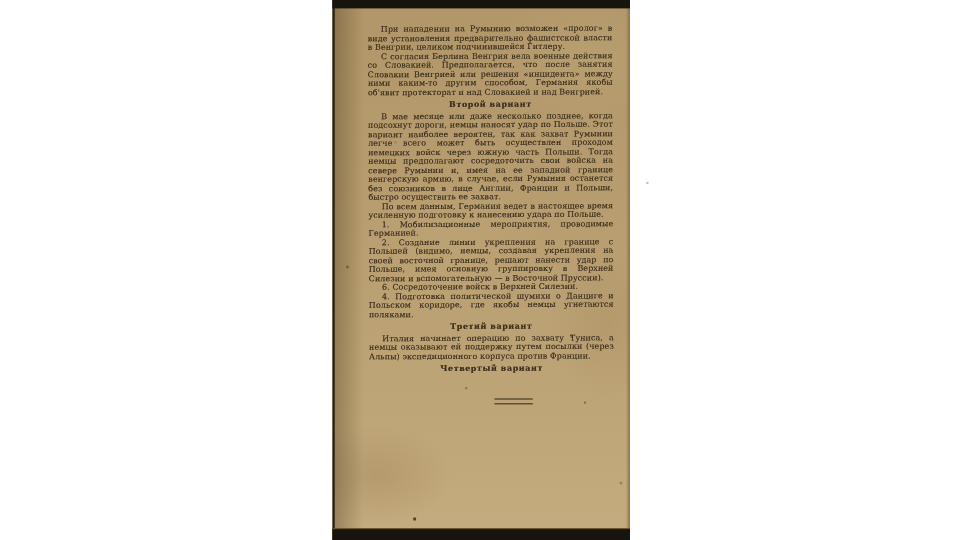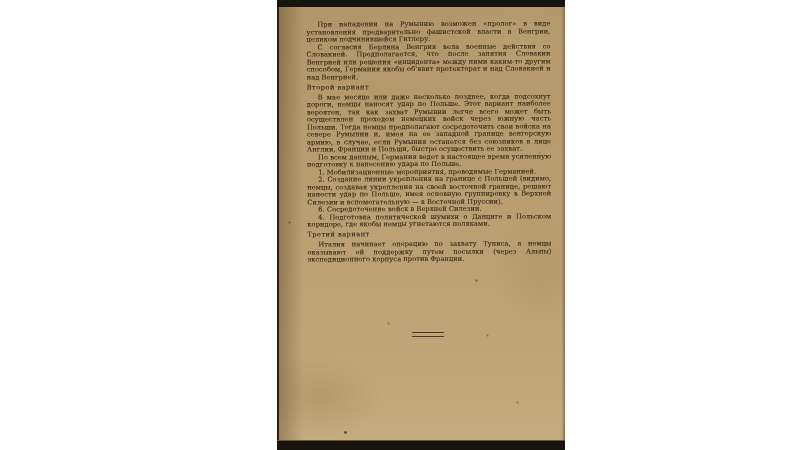--- a/index.html
+++ b/index.html
@@ -2,21 +2,21 @@
 <html><head>
 <meta charset="utf-8">
 <style>
   html,body { margin:0; padding:0; }
   .stage {
     position:relative; width:800px; height:450px;
     background:#ffffff; overflow:hidden;
     font-family:"DejaVu Serif", serif;
   }
   .scan {
-    position:absolute; left:277px; top:0; width:288px; height:450px;
+    position:absolute; left:277px; top:0; width:248px; height:450px;
   }
   .paper {
     position:absolute; left:0; top:0; right:0; bottom:0;
     background:
       radial-gradient(90px 60px at 15% 88%, rgba(125,95,50,.20), rgba(125,95,50,0) 70%),
       radial-gradient(120px 80px at 85% 10%, rgba(215,195,145,.16), rgba(215,195,145,0) 70%),
       radial-gradient(70px 90px at 92% 60%, rgba(125,95,50,.12), rgba(125,95,50,0) 70%),
       radial-gradient(120px 90px at 40% 45%, rgba(220,200,150,.10), rgba(220,200,150,0) 70%),
       linear-gradient(180deg, #b09668 0%, #b89e70 45%, #bea577 75%, #c5ac80 100%);
   }
@@ -57,22 +57,22 @@
   .textblock {
     position:absolute; left:30px; right:14px; top:21px;
     color:#392d1c;
     font-size:6.6px; line-height:7.5px; letter-spacing:0.1px;
     text-align:justify;
     text-shadow:0 0 .5px rgba(57,45,28,.55);
     transform:rotate(-0.25deg);
   }
   .para { margin:0; text-indent:11px; }
   .heading {
-    margin:2.5px 0; text-align:left; text-indent:0;
-    font-weight:normal; letter-spacing:0.5px;
+    margin:2.5px 0; text-align:center; text-indent:0;
+    font-weight:bold; letter-spacing:0.5px;
   }
   .double-rule {
     position:absolute; left:135px; top:332px; width:32px; height:2.5px;
     border-top:1px solid #473a26; border-bottom:1px solid #473a26;
   }
 </style>
 </head>
 <body>
 
 <div class="stage">
@@ -86,20 +86,21 @@
         <p class="para">С согласия Берлина Венгрия вела военные действия со Словакией. Предполагается, что после занятия Словакии Венгрией или решения «инцидента» между ними каким-то другим способом, Германия якобы об'явит протекторат и над Словакией и над Венгрией.</p>
         <p class="para heading">Второй вариант</p>
         <p class="para">В мае месяце или даже несколько позднее, когда подсохнут дороги, немцы наносят удар по Польше. Этот вариант наиболее вероятен, так как захват Румынии легче всего может быть осуществлен проходом немецких войск через южную часть Польши. Тогда немцы предполагают сосредоточить свои войска на севере Румынии и, имея на ее западной границе венгерскую армию, в случае, если Румыния останется без союзников в лице Англии, Франции и Польши, быстро осуществить ее захват.</p>
         <p class="para">По всем данным, Германия ведет в настоящее время усиленную подготовку к нанесению удара по Польше.</p>
         <p class="para">1. Мобилизационные мероприятия, проводимые Германией.</p>
         <p class="para">2. Создание линии укрепления на границе с Польшей (видимо, немцы, создавая укрепления на своей восточной границе, решают нанести удар по Польше, имея основную группировку в Верхней Силезии и вспомогательную — в Восточной Пруссии).</p>
         <p class="para">6. Сосредоточение войск в Верхней Силезии.</p>
         <p class="para">4. Подготовка политической шумихи о Данциге и Польском коридоре, где якобы немцы угнетаются поляками.</p>
         <p class="para heading">Третий вариант</p>
         <p class="para">Италия начинает операцию по захвату Туниса, а немцы оказывают ей поддержку путем посылки (через Альпы) экспедиционного корпуса против Франции.</p>
+        <p class="para heading">Четвертый вариант</p>
       </div>
 
       <div class="double-rule"></div>
       <div class="edge-left"></div>
       <div class="edge-right"></div>
     </div>
     <div class="band-top"></div>
     <div class="band-bottom"></div>
   </div>
 </div>

